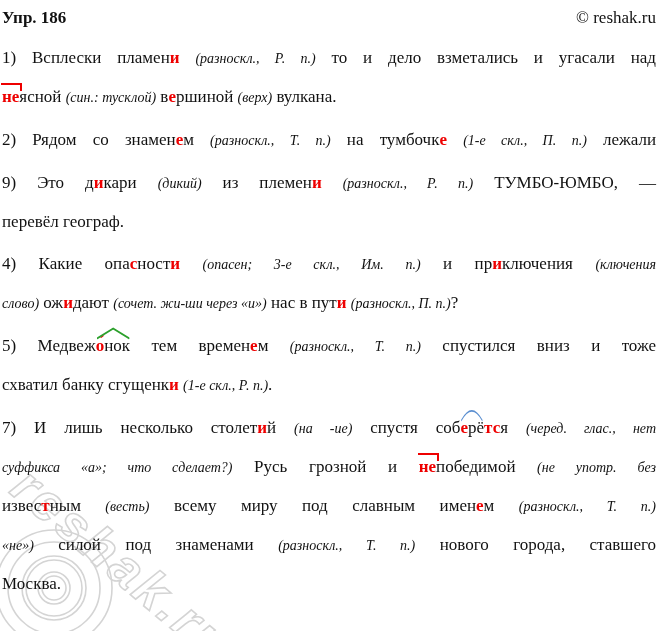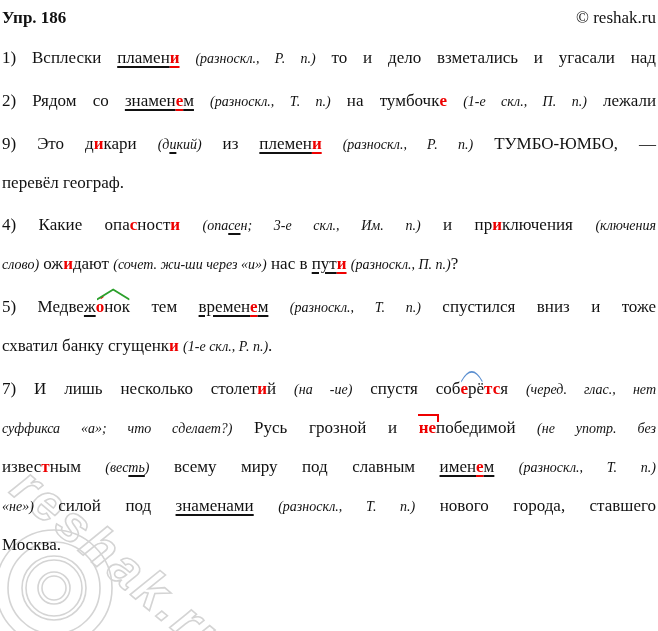--- a/index.html
+++ b/index.html
@@ -29,21 +29,21 @@
   .para{margin-bottom:4px;}
   .line{
     font-size:17px;
     line-height:38px;
     text-align:justify;
     white-space:normal;
   }
   .line.j{text-align-last:justify;}
   .red{color:var(--red);font-weight:bold;}
   .ann{font-style:italic;font-size:14px;}
-  .ul{text-decoration:underline;text-underline-offset:3px;text-decoration-thickness:1.6px;}
+  .ul{text-underline-offset:3px;text-decoration-thickness:1.6px;}
   .m-prefix{
     position:relative;display:inline-block;line-height:normal;vertical-align:baseline;
   }
   .m-prefix::after{
     content:"";position:absolute;left:-1px;right:-3px;top:-4px;height:6px;
     border-top:2.5px solid var(--red);
     border-right:2.5px solid var(--red);
   }
   .grp{position:relative;display:inline-block;line-height:normal;vertical-align:baseline;}
   .mark-svg{position:absolute;left:0;top:-9px;width:100%;height:12px;overflow:visible;}
@@ -66,20 +66,21 @@
   </svg>
 
   <div class="content">
     <div class="hdr">
       <span class="ex">Упр. 186</span>
       <span class="cr">© reshak.ru</span>
     </div>
     <div>
         <div class="para">
           <div class="line j"><span>1) Всплески </span><span class="ul">пламен</span><span class="red ul">и</span><span> </span><span class="ann">(разноскл., Р. п.)</span><span> то и дело взметались и угасали над</span></div>
+          <div class="line"><span class="red m-prefix">не</span><span>ясной </span><span class="ann">(син.: тусклой)</span><span> в</span><span class="red">е</span><span>ршиной </span><span class="ann">(верх)</span><span> вулкана.</span></div>
         </div>
         <div class="para">
           <div class="line j"><span>2) Рядом со </span><span class="ul">знамен</span><span class="red ul">е</span><span class="ul">м</span><span> </span><span class="ann">(разноскл., Т. п.)</span><span> на тумбочк</span><span class="red">е</span><span> </span><span class="ann">(1-е скл., П. п.)</span><span> лежали</span></div>
         </div>
         <div class="para">
           <div class="line j"><span>9) Это д</span><span class="red">и</span><span>кари </span><span class="ann">(д</span><span class="ann ul">и</span><span class="ann">кий)</span><span> из </span><span class="ul">племен</span><span class="red ul">и</span><span> </span><span class="ann">(разноскл., Р. п.)</span><span> ТУМБО-ЮМБО, —</span></div>
           <div class="line"><span>перевёл географ.</span></div>
         </div>
         <div class="para">
           <div class="line j"><span>4) Какие опа</span><span class="red">с</span><span>ност</span><span class="red">и</span><span> </span><span class="ann">(опа</span><span class="ann ul">се</span><span class="ann">н; 3-е скл., Им. п.)</span><span> и пр</span><span class="red">и</span><span>ключения </span><span class="ann">(ключения</span></div>

